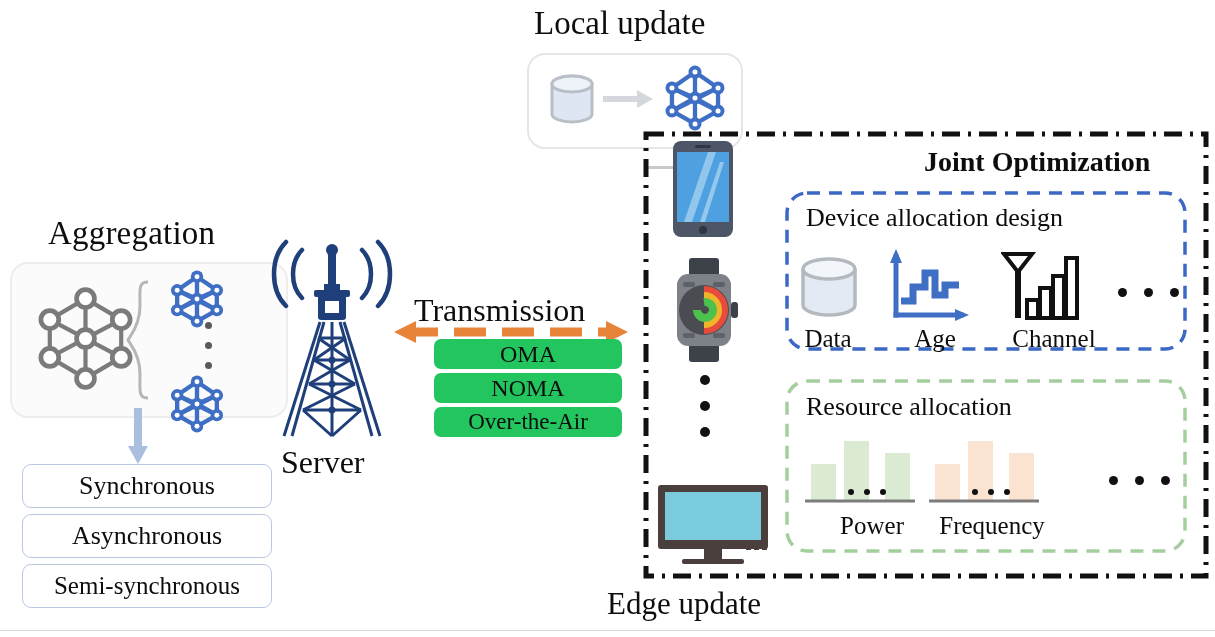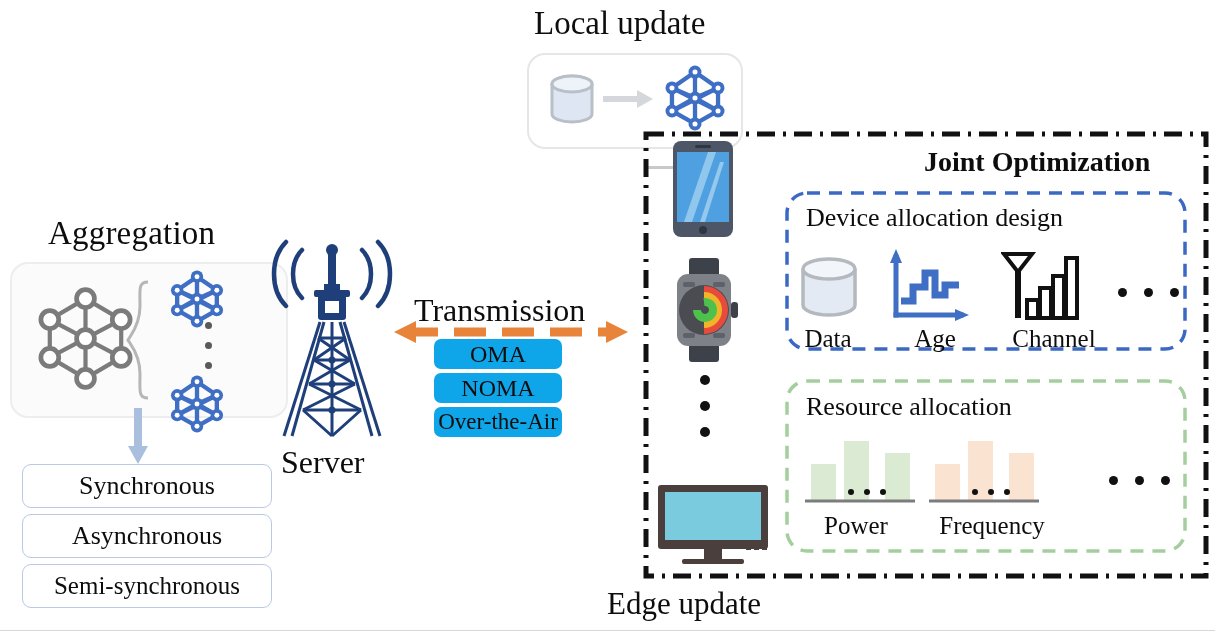--- a/index.html
+++ b/index.html
@@ -21,37 +21,37 @@
   #sync1{top:464px;}
   #sync2{top:514px;}
   #sync3{top:564px;}
   #sync3 .t{font-size:25px;}
 
   
   #server-title{left:281px;top:444px;font-size:32px;}
 
   
   #trans-title{left:414px;top:292px;font-size:32px;}
-  .transbox{left:434px;width:128px;height:30px;background:#0ea5e9;
+  .transbox{left:434px;width:188px;height:30px;background:#22c55e;
             border-radius:7px;display:flex;align-items:center;justify-content:center;
             font-size:24px;}
   #tb1{top:339px;}
   #tb2{top:373px;}
   #tb3{top:407px;}
   #tb3 .t{font-size:23px;}
   #opt-title{left:924px;top:146px;font-size:28px;font-weight:bold;
              font-family:"Liberation Serif","DejaVu Serif",serif;}
   #dev-title{left:806px;top:203px;font-size:26px;}
   #res-title{left:806px;top:392px;font-size:26px;}
 
   .icaption{font-size:25px;text-align:center;}
   #cap-data{left:793px;top:325px;width:70px;}
   #cap-age{left:900px;top:325px;width:70px;text-align:center;}
   #cap-chan{left:995px;top:325px;width:118px;}
-  #cap-power{left:808px;top:512px;width:96px;}
+  #cap-power{left:808px;top:512px;width:96px;text-align:right;}
   #cap-freq{left:917px;top:512px;width:150px;}
   #edge-title{left:607px;top:586px;font-size:31px;}
 
   .dots-h{display:flex;gap:17px;align-items:center;}
   .dot{width:9px;height:9px;border-radius:50%;background:#111;}
   .dots-v{display:flex;flex-direction:column;gap:16px;align-items:center;}
   .dotv{width:10px;height:10px;border-radius:50%;background:#111;}
   .sdot{width:6px;height:6px;border-radius:50%;background:#111;}
   .sdots{display:flex;gap:10px;align-items:center;}
   .gdot{width:7px;height:7px;border-radius:50%;background:#5a5a5a;}

